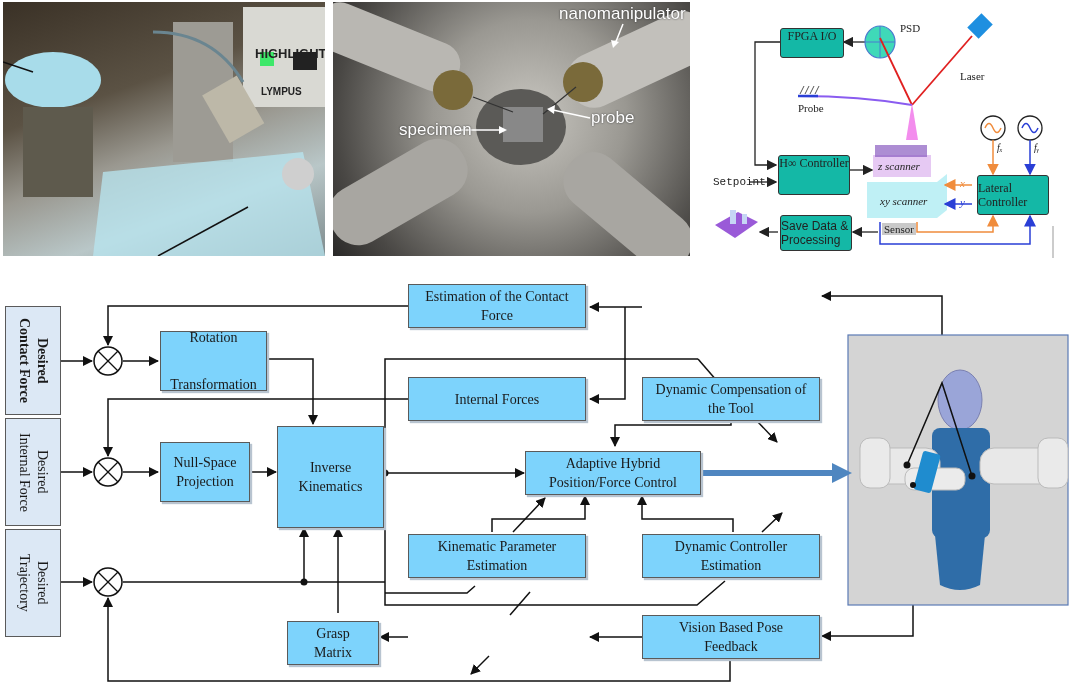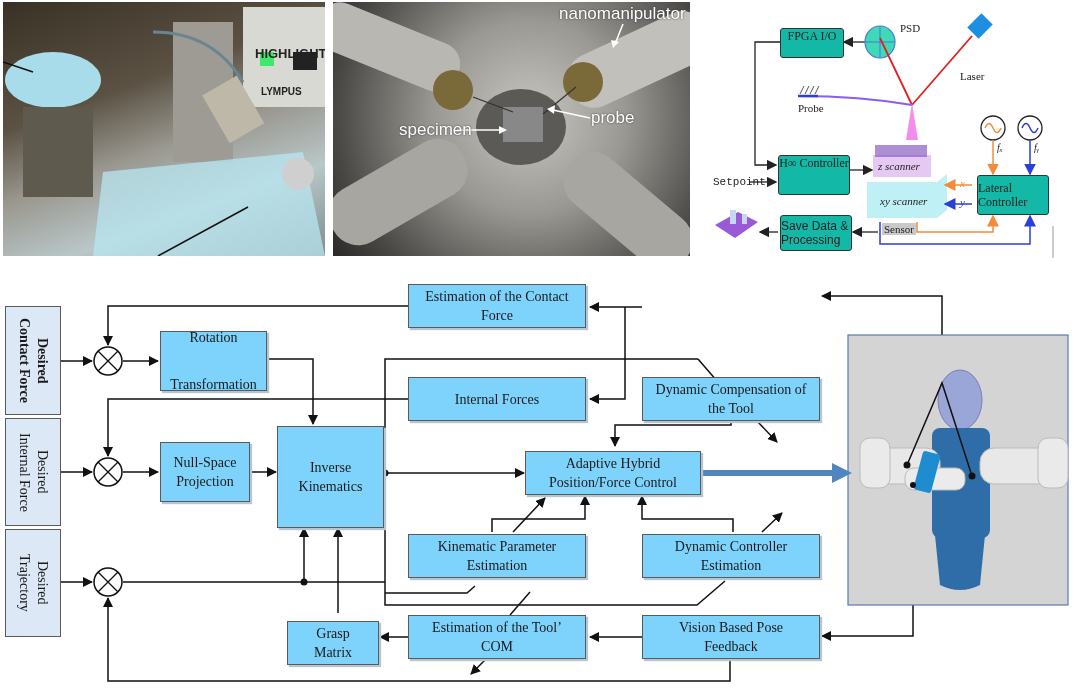--- a/index.html
+++ b/index.html
@@ -293,21 +293,17 @@
     <span>Estimation</span>
   </div>
   <div class="blk" style="left:642px;top:264px;width:178px;height:44px;flex-direction:column;">
     <span>Dynamic Controller</span>
     <span>Estimation</span>
   </div>
   <div class="blk" style="left:287px;top:345px;width:92px;height:44px;flex-direction:column;margin-top:6px;">
     <span>Grasp</span>
     <span>Matrix</span>
   </div>
-  <div class="blk" style="left:408px;top:345px;width:178px;height:44px;flex-direction:column;">
-    <span>Estimation of the Tool’</span>
-    <span>COM</span>
-  </div>
   <div class="blk" style="left:642px;top:345px;width:178px;height:44px;flex-direction:column;">
     <span>Vision Based Pose</span>
     <span>Feedback</span>
   </div>
 </div>
 
 </body></html>

